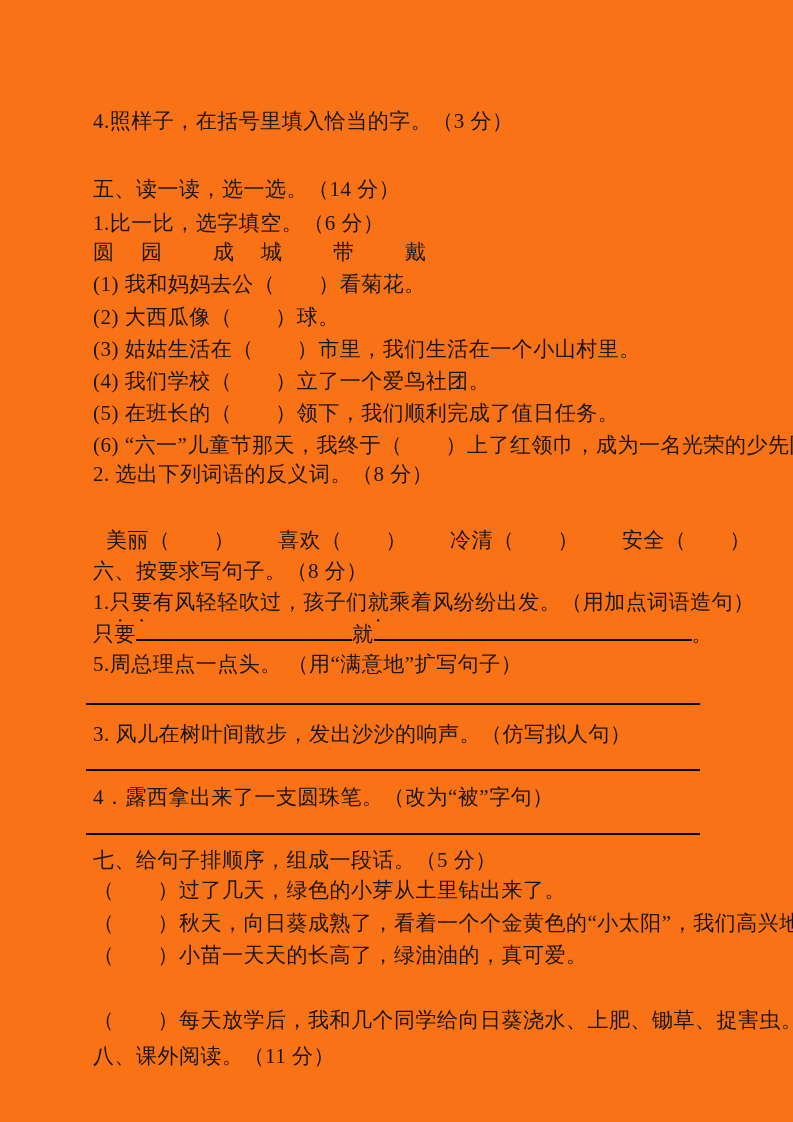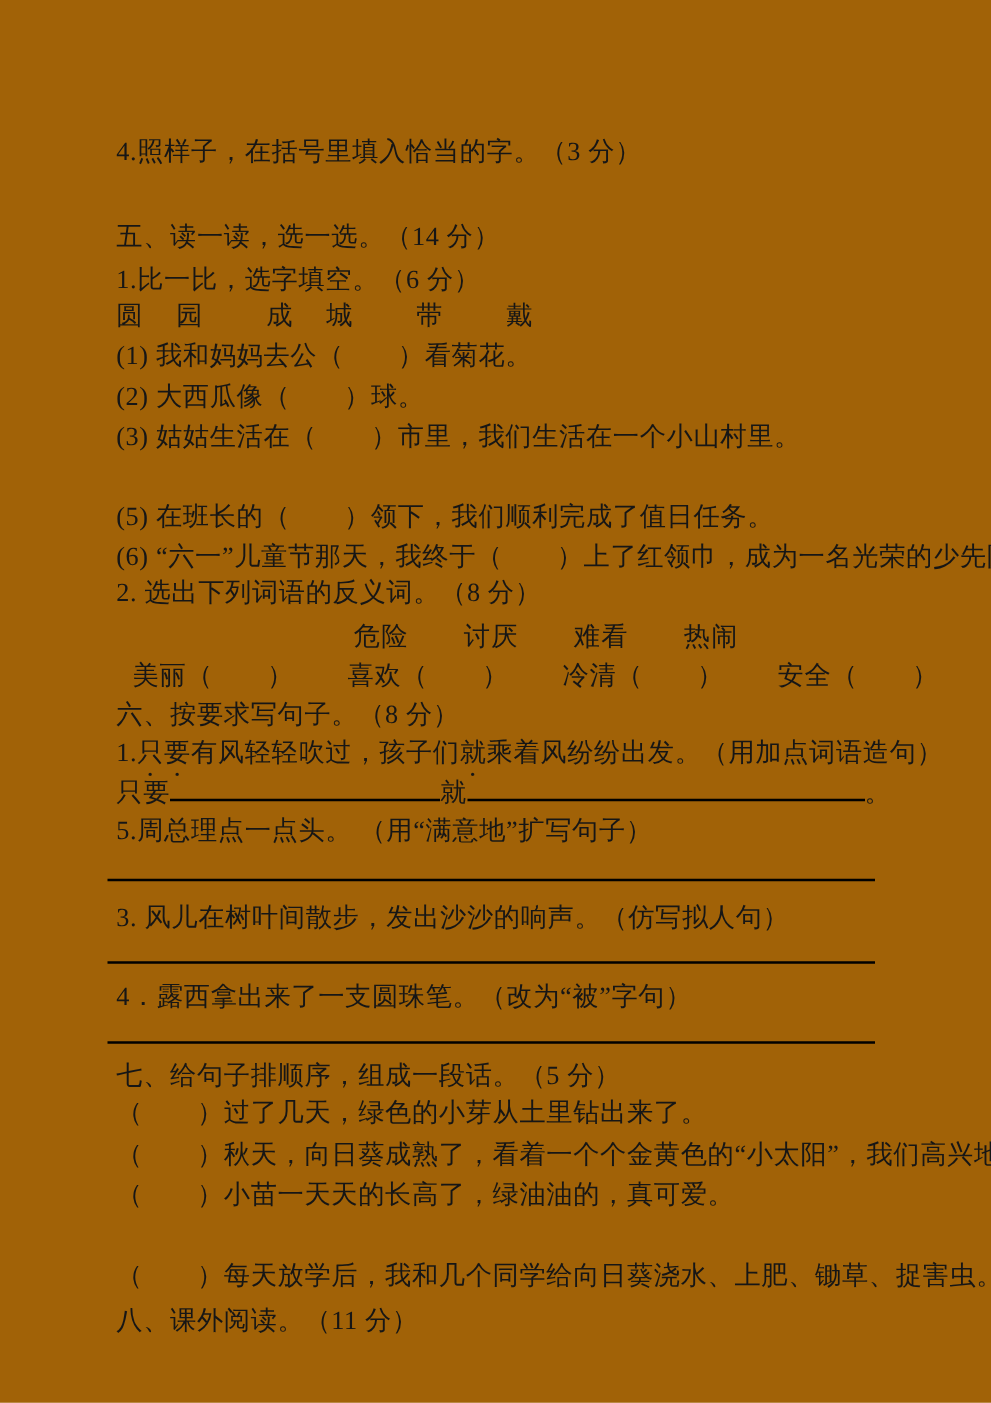--- a/index.html
+++ b/index.html
@@ -1,21 +1,21 @@
 <!DOCTYPE html>
 <html><head>
 <meta charset="utf-8">
 <style>
   html,body{margin:0;padding:0;}
   body{background:#ffffff;}
   .page{
     position:relative;
     width:793px;
     height:1122px;
-    background:#a16207;
+    background:#f97316;
     overflow:hidden;
     font-family:"Liberation Serif","DejaVu Serif",serif;
     color:#161616;
     font-size:21px;
     letter-spacing:0.5px;
   }
   .row{
     position:absolute;
     left:93px;
     white-space:pre;
@@ -64,25 +64,25 @@
 
   <div class="row r1">4.照样子，在括号里填入恰当的字。（3 分）</div>
 
   <div class="row r3">五、读一读，选一选。（14 分）</div>
   <div class="row r4">1.比一比，选字填空。（6 分）</div>
   <div class="row r5">圆　园　　成　城　　带　　戴</div>
 
   <div class="row r6">(1) 我和妈妈去公（　　）看菊花。</div>
   <div class="row r7">(2) 大西瓜像（　　）球。</div>
   <div class="row r8">(3) 姑姑生活在（　　）市里，我们生活在一个小山村里。</div>
+  <div class="row r9">(4) 我们学校（　　）立了一个爱鸟社团。</div>
   <div class="row r10">(5) 在班长的（　　）领下，我们顺利完成了值日任务。</div>
   <div class="row r11">(6) “六一”儿童节那天，我终于（　　）上了红领巾，成为一名光荣的少先队员。</div>
 
   <div class="row r12">2. 选出下列词语的反义词。（8 分）</div>
-  <div class="row r13">危险　　讨厌　　难看　　热闹</div>
   <div class="row r14">美丽（　　）　　喜欢（　　）　　冷清（　　）　　安全（　　）</div>
 
   <div class="row r15">六、按要求写句子。（8 分）</div>
 
   <div class="row r16"><span>1.</span><span class="dotted">只要</span><span>有风轻轻吹过，孩子们</span><span class="dotted">就</span><span>乘着风纷纷出发。</span><span>（用加点词语造句）</span></div>
 
   <div class="row r17"><span>只要</span><span class="blank blank-a"></span><span>就</span><span class="blank blank-b"></span><span>。</span></div>
 
   <div class="row r18">5.周总理点一点头。 （用“满意地”扩写句子）</div>
   <div class="ans-line l1"></div>

